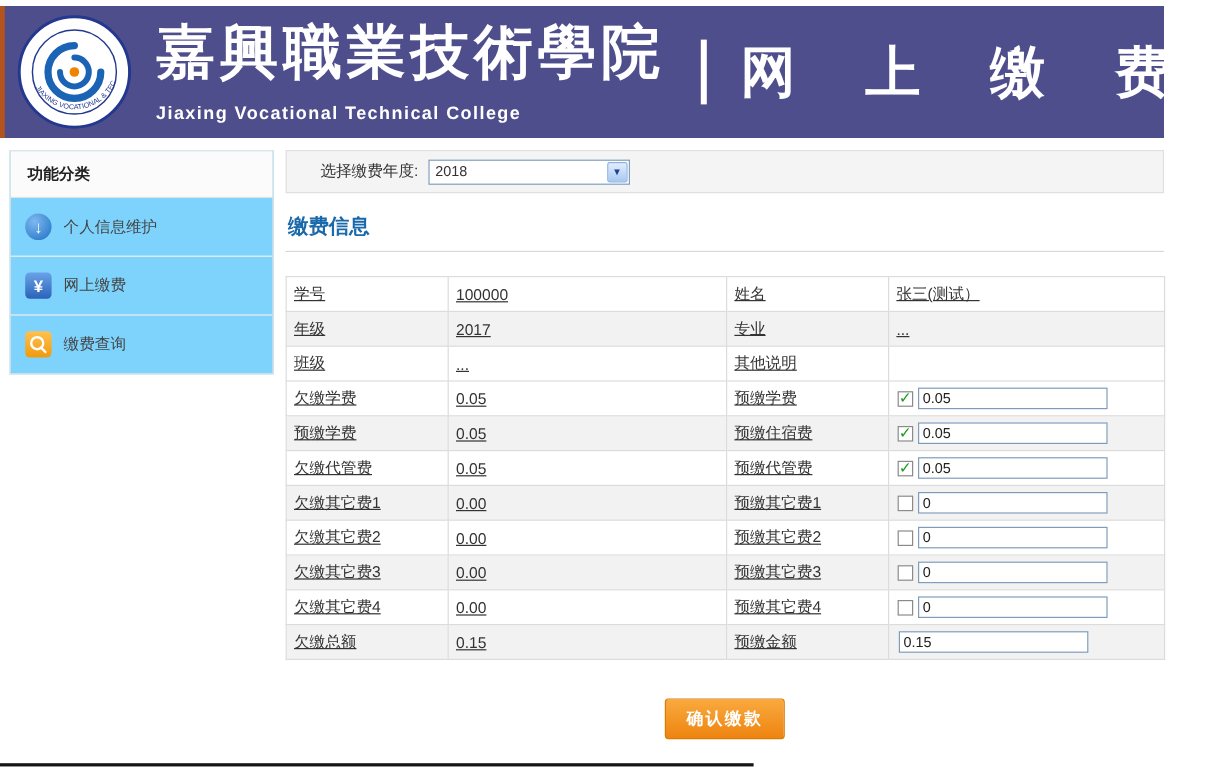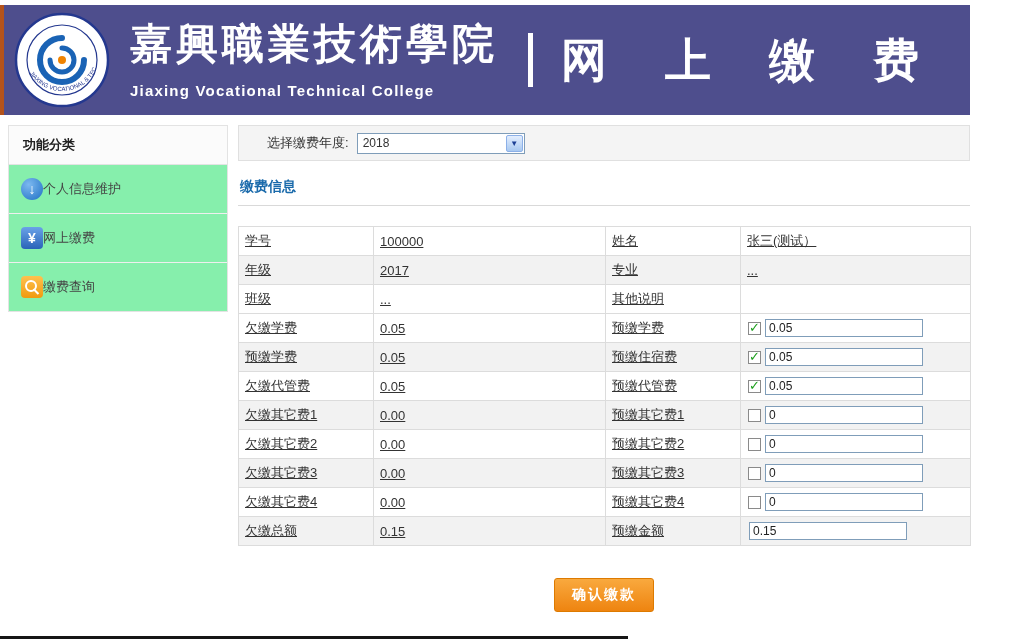--- a/index.html
+++ b/index.html
@@ -13,45 +13,45 @@
     background:#4e4e8d; display:flex; align-items:center; padding-left:14px;
   }
   .page-header::before{
     content:""; position:absolute; left:0; top:0; width:4px; height:100%;
     background:#b4531c;
   }
   .logo-wrap{ width:96px; height:96px; flex:0 0 96px; }
   .school-names{ margin-left:20px; color:#fff; }
   .school-name-cn{
     font-family:"DejaVu Serif","Liberation Serif",serif;
-    font-size:42px; font-weight:bold; letter-spacing:4px; line-height:1.1;
+    font-size:49px; font-weight:bold; letter-spacing:4px; line-height:1.1;
     white-space:nowrap;
   }
   .school-name-en{
     font-size:15px; font-weight:bold; letter-spacing:1.2px; margin-top:15px;
     white-space:nowrap;
   }
   .header-divider{ width:5px; height:54px; background:#fff; margin:0 28px 0 30px; flex:0 0 5px; }
   .site-title{
     font-family:"DejaVu Serif","Liberation Serif",serif;
     font-size:46px; font-weight:bold; color:#fff; letter-spacing:58px;
     white-space:nowrap; line-height:1;
   }
 
   
   .content{ margin:10px 0 0 8px; width:962px; display:flex; gap:10px; align-items:flex-start; }
 
   
-  .sidebar{ width:220px; flex:0 0 220px; background:#86efac; border:1px solid #e3e3e3; }
+  .sidebar{ width:220px; flex:0 0 220px; background:#7dd3fc; border:1px solid #e3e3e3; }
   .sidebar-title{
     padding:10px 14px; font-size:13px; font-weight:bold; color:#222;
     border-bottom:1px solid #e3e3e3; background:#fbfbfb;
   }
   .sidebar-item{
-    display:flex; align-items:center; gap:0; padding:13px 12px;
+    display:flex; align-items:center; gap:10px; padding:13px 12px;
     border-bottom:1px solid #efefef; cursor:pointer; font-size:13px; color:#444;
   }
   .sidebar-item:last-child{ border-bottom:none; }
   .ico{
     position:relative; width:22px; height:22px; flex:0 0 22px;
     display:inline-flex; align-items:center; justify-content:center;
     color:#fff; font-weight:bold;
   }
   .ico-0{ background:radial-gradient(circle at 35% 30%, #7cb9f0, #1f6fc4); border-radius:50%; font-size:14px; }
   .ico-0::after{ content:"↓"; }
@@ -77,21 +77,21 @@
     margin-left:8px; width:168px; height:21px; border:1px solid #7f9db9;
     background:#fff; display:flex; align-items:center; justify-content:space-between;
     font-size:12px; padding-left:5px; cursor:pointer;gap:19px;
   }
   .select-arrow{
     width:17px; height:17px; margin-right:1px; border:1px solid #8cb0e8; border-radius:2px;
     background:linear-gradient(180deg,#e3eefe,#a8c8f0);
     color:#1c3f94; font-size:8px; display:flex; align-items:center; justify-content:center;
   }
   .section-head{ border-bottom:1px solid #d9d9d9; padding:16px 2px 9px 2px; margin-bottom:20px; }
-  .section-title{ color:#1a6aab; font-size:14px; font-weight:bold; }
+  .section-title{ color:#1a6aab; font-size:17px; font-weight:bold; }
 
   table.info{ width:100%; border-collapse:collapse; font-size:13px; color:#333; table-layout:fixed;text-decoration:underline; }
   table.info td{ border:1px solid #dcdcdc; height:29px; padding:0 6px; overflow:hidden; }
   td.lbl{ width:135px; padding-left:18px; }
   td.val{ width:232px; padding-left:24px; }
   td.val4{ width:230px; padding-left:4px; }
   tbody tr:nth-child(2), tbody tr:nth-child(5), tbody tr:nth-child(7),
   tbody tr:nth-child(9), tbody tr:nth-child(11), tbody tr:nth-child(12){ background:#f2f2f2; }
 
   .cb{

